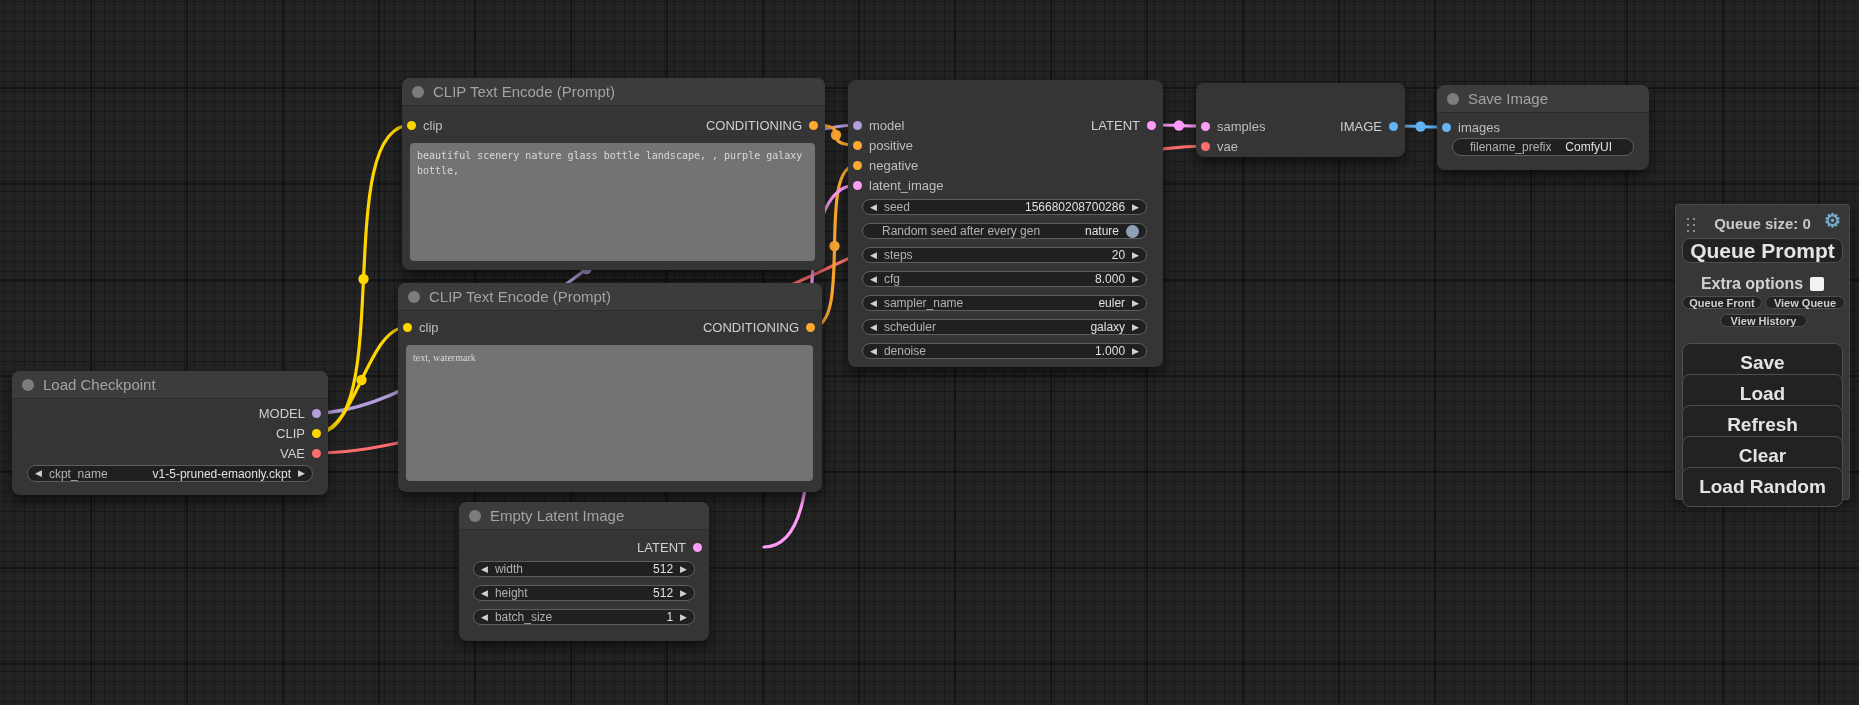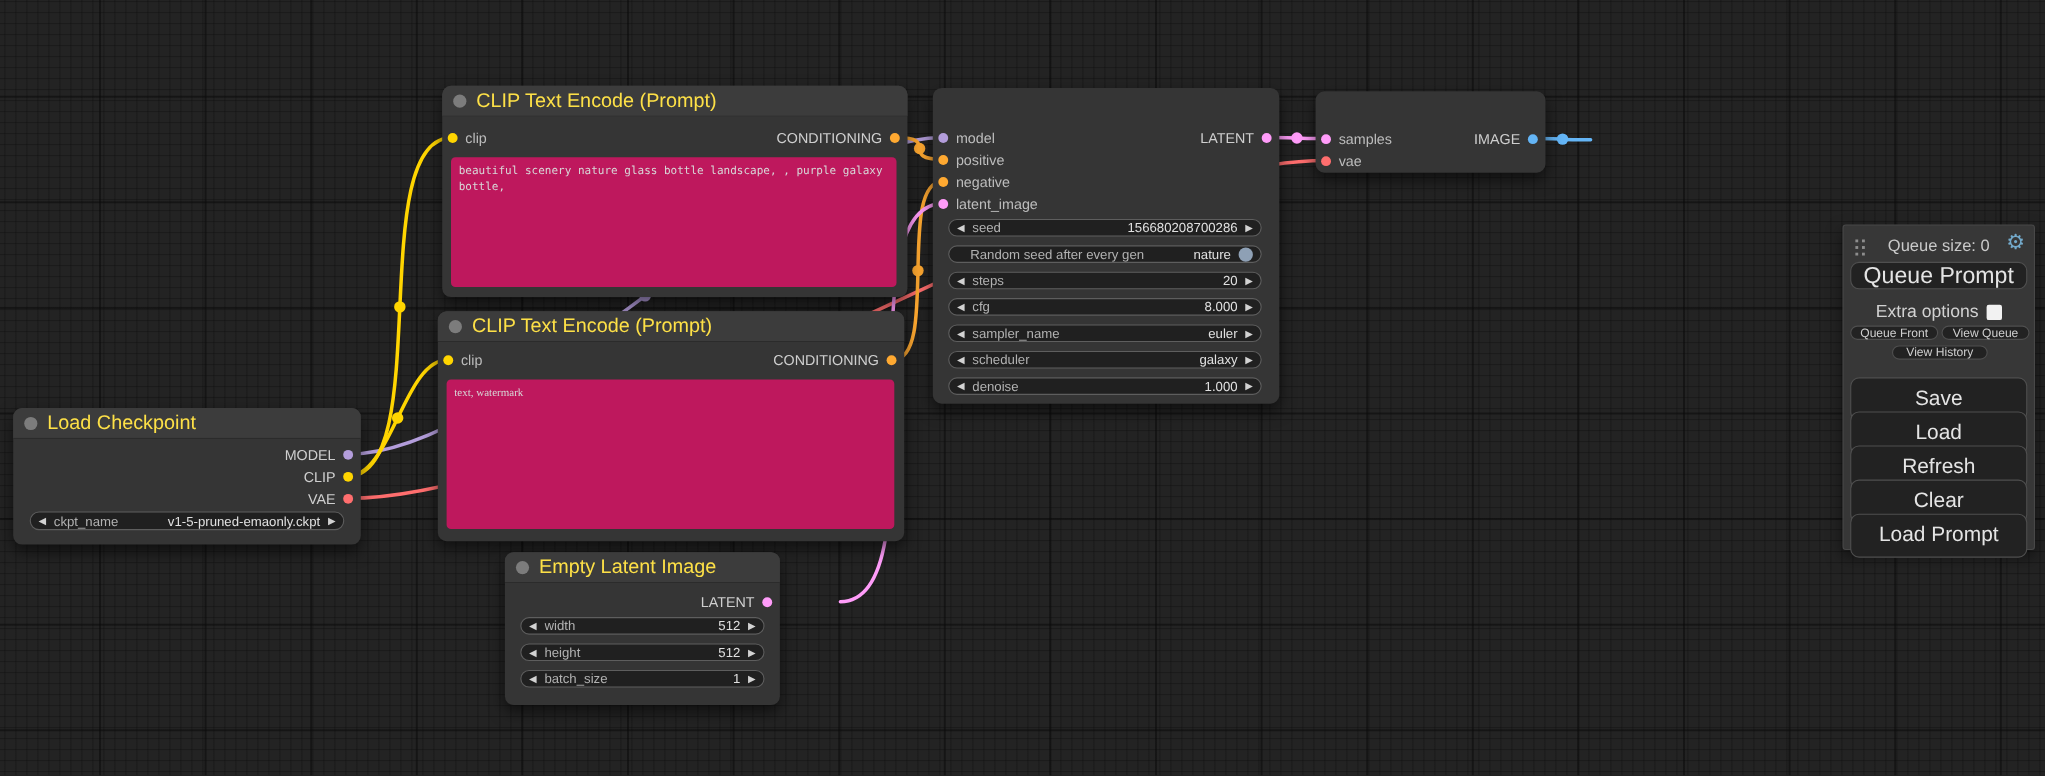--- a/index.html
+++ b/index.html
@@ -24,51 +24,51 @@
   .node {
     position: absolute; background: #353535; border-radius: 8px;
     box-shadow: 0 6px 14px rgba(0,0,0,.55); z-index: 2;
   }
   .node-header {
     height: 28px; background: #3c3c3c; border-bottom: 1px solid #2b2b2b;
     border-radius: 8px 8px 0 0; display: flex; align-items: center;
     padding: 0 10px; gap: 9px;
   }
   .header-dot { width: 12px; height: 12px; border-radius: 50%; flex: 0 0 auto; }
-  .node-title { color: #fde047; font-size: 18px; white-space: nowrap; }
+  .node-title { color: #a3a3a3; font-size: 15px; white-space: nowrap; }
 
   .io-row { position: absolute; display: flex; align-items: center; gap: 7px; height: 14px; font-size: 13px; }
   .io-row.in  { left: 5px; }
   .io-row.out { right: 7px; }
   .port-dot { width: 9px; height: 9px; border-radius: 50%; flex: 0 0 auto; }
   .io-label { color: #bdbdbd; white-space: nowrap; }
   .out-label { color: #cfcfcf; }
 
   .widget {
     position: absolute; left: 14px; right: 16px; height: 16px;
     background: #202020; border: 1px solid #5e5e5e; border-radius: 9px;
     display: flex; align-items: center; gap: 7px; padding: 0 7px;
     font-size: 12px; white-space: nowrap;
   }
   .wlabel { color: #b2b2b2; overflow: hidden; }
   .wvalue { margin-left: auto; color: #e0e0e0; }
   .warrow { color: #d2d2d2; font-size: 9px; line-height: 1; }
   .toggle-circle { width: 13px; height: 13px; border-radius: 50%; flex: 0 0 auto; }
 
   .prompt-box {
-    position: absolute; background: #be185d; border-radius: 4px;
+    position: absolute; background: #737373; border-radius: 4px;
     color: #d8d8d8; font-family: "DejaVu Sans Mono", monospace;
     font-size: 10px; line-height: 15px; padding: 5px 7px; white-space: pre-wrap;
     overflow: hidden;
   }
 
   .queue-panel {
     position: absolute; left: 1675px; top: 204px; width: 175px; height: 296px;
     background: #373737; border: 1px solid #484848; border-radius: 3px;
-    box-shadow: 0 6px 14px rgba(0,0,0,.5); z-index: 3;
+    box-shadow: 0 6px 14px rgba(0,0,0,.5); z-index: 3; font-weight: bold;
   }
   .drag-handle {
     position: absolute; left: 9px; top: 11px; width: 11px; height: 17px;
     background-image: radial-gradient(circle, #8d8d8d 1.3px, transparent 1.5px);
     background-size: 6px 6px;
   }
   .queue-size { position: absolute; left: 0; right: 0; top: 10px; text-align: center; font-size: 15px; color: #c9c9c9; }
   .gear { position: absolute; right: 8px; top: 6px; font-size: 19px; line-height: 1; }
   .qbtn {
     position: absolute; background: #222; border: 1px solid #4f4f4f;
@@ -271,33 +271,47 @@
     <div class="io-row in" style="top:56px">
       <span class="port-dot" style="background: rgb(255, 110, 110);"></span>
       <span class="io-label">vae</span>
     </div>
     <div class="io-row out" style="top:36px">
       <span class="io-label out-label">IMAGE</span>
       <span class="port-dot" style="background: rgb(100, 181, 246);"></span>
     </div>
   </div>
 
+  <div class="node" style="left:1437px;top:85px;width:212px;height:85px;">
+    <div class="node-header">
+      <span class="header-dot" style="background: rgb(124, 124, 124);"></span>
+      <span class="node-title">Save Image</span>
+    </div>
+    <div class="io-row in" style="top:35px">
+      <span class="port-dot" style="background: rgb(100, 181, 246);"></span>
+      <span class="io-label">images</span>
+    </div>
+    <div class="widget" style="left:15px;right:15px;top:53px;height:18px;">
+      <span class="wlabel" style="margin-left:10px">filename_prefix</span>
+      <span class="wvalue" style="margin-right:14px">ComfyUI</span>
+    </div>
+  </div>
 
   <div class="queue-panel">
     <div class="drag-handle"></div>
     <div class="queue-size">Queue size: 0</div>
     <div class="gear" style="color: rgb(115, 170, 203);">⚙</div>
     <div class="qbtn btn-queue-prompt">Queue Prompt</div>
     <div class="extra-row">
       <span>Extra options</span>
       <span class="checkbox"></span>
     </div>
     <div class="qbtn small btn-queue-front">Queue Front</div>
     <div class="qbtn small btn-view-queue">View Queue</div>
     <div class="qbtn small btn-view-history">View History</div>
     <div class="qbtn big" style="top:138px">Save</div>
     <div class="qbtn big" style="top:169px">Load</div>
     <div class="qbtn big" style="top:200px">Refresh</div>
     <div class="qbtn big" style="top:231px">Clear</div>
-    <div class="qbtn big" style="top:262px">Load Prompt</div>
+    <div class="qbtn big" style="top:262px">Load Random</div>
   </div>
 
 </div>
 
 </body></html>

